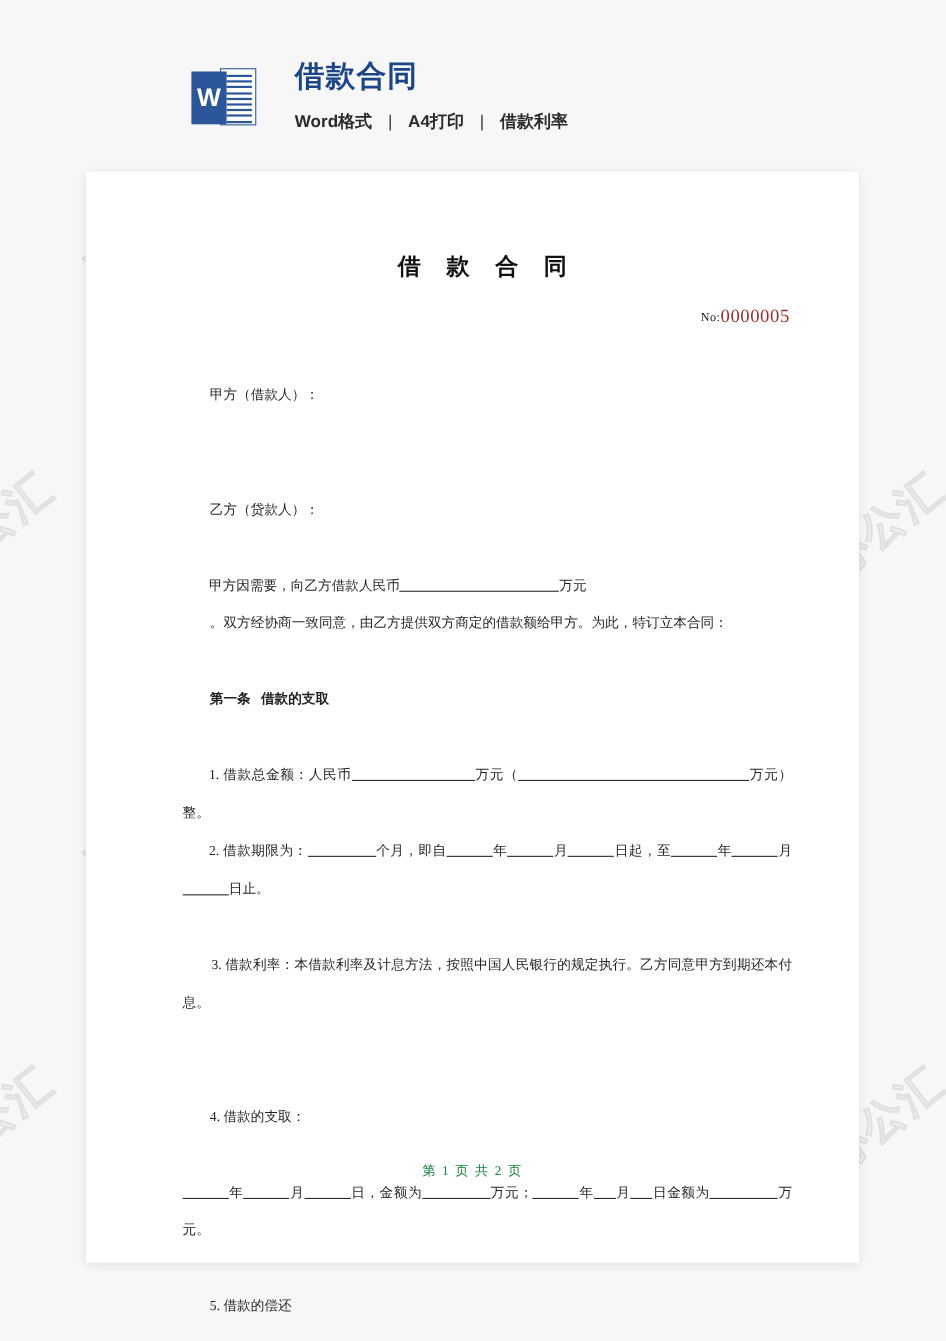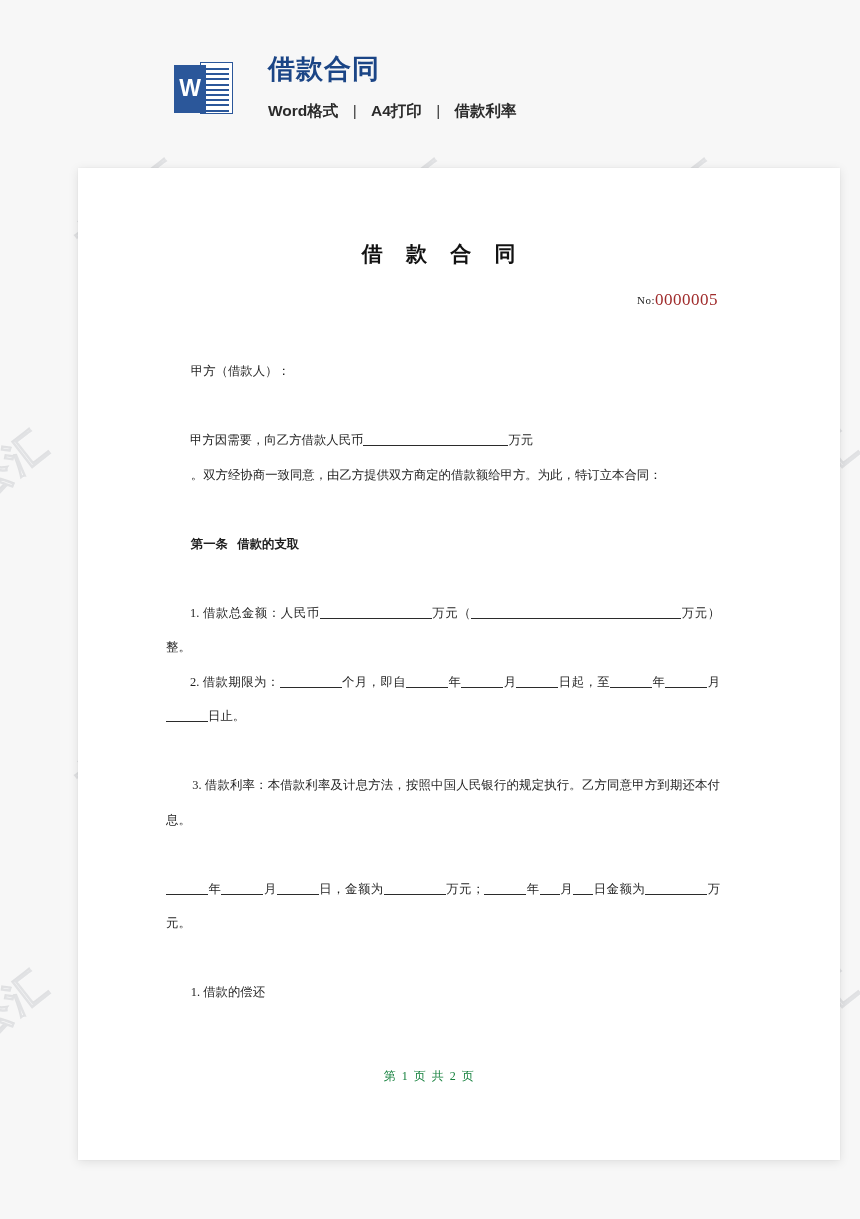--- a/index.html
+++ b/index.html
@@ -116,22 +116,22 @@
   #banner-sub .sep {
     color: #3a3a3a;
     padding: 0 10px;
     font-weight: 400;
   }
 
   
   #paper {
     position: absolute;
     left: 78px;
-    top: 168px;
-    width: 762px;
+    top: 156px;
+    width: 703px;
     height: 992px;
     background: #ffffff;
     box-shadow: 0 2px 10px rgba(0,0,0,0.10), 0 0 2px rgba(0,0,0,0.05);
     z-index: 8;
   }
   #doc {
     position: absolute;
     left: 0; top: 0;
     width: 703px;
     height: 992px;
@@ -263,40 +263,46 @@
       <div id="doc-title">借 款 合 同</div>
 
       <div id="doc-no">
         <span class="no-label">No:</span><span class="no-value">0000005</span>
       </div>
 
       <div class="p indent" style="margin-top:10px;">
         <span>甲方（借款人）：</span>
       </div>
 
+      <div class="p indent">
+        <span>乙方（贷款人）：</span>
+      </div>
 
       <div class="p indent">甲方因需要，向乙方借款人民币<span class="blank b-xxl"></span>万元
         。双方经协商一致同意，由乙方提供双方商定的借款额给甲方。为此，特订立本合同：</div>
 
       <div class="p indent bold">
         <span>第一条   借款的支取</span>
       </div>
 
       <div class="p indent">1. 借款总金额：人民币<span class="blank b-l"></span>万元（<span class="blank b-xl"></span>万元）整。</div>
 
       <div class="p indent">2. 借款期限为：<span class="blank b-m"></span>个月，即自<span class="blank b-s"></span>年<span class="blank b-s"></span>月<span class="blank b-s"></span>日起，至<span class="blank b-s"></span>年<span class="blank b-s"></span>月<span class="blank b-s"></span>日止。</div>
 
       <div class="p indent">
         <span>3. 借款利率：本借款利率及计息方法，按照中国人民银行的规定执行。乙方同意甲方到期还本付息。</span>
       </div>
 
+      <div class="p indent">
+        <span>4. 借款的支取：</span>
+      </div>
 
       <div class="p"><span class="blank b-s"></span>年<span class="blank b-s"></span>月<span class="blank b-s"></span>日，金额为<span class="blank b-m"></span>万元；<span class="blank b-s"></span>年<span class="blank b-n"></span>月<span class="blank b-n"></span>日金额为<span class="blank b-m"></span>万元。</div>
 
       <div class="p indent">
-        <span>1. 借款的偿还</span>
+        <span>5. 借款的偿还</span>
       </div>
 
     </div>
 
     <div id="footer-pages">第 1 页 共 2 页</div>
   </div>
 </div>
 
 </body></html>

